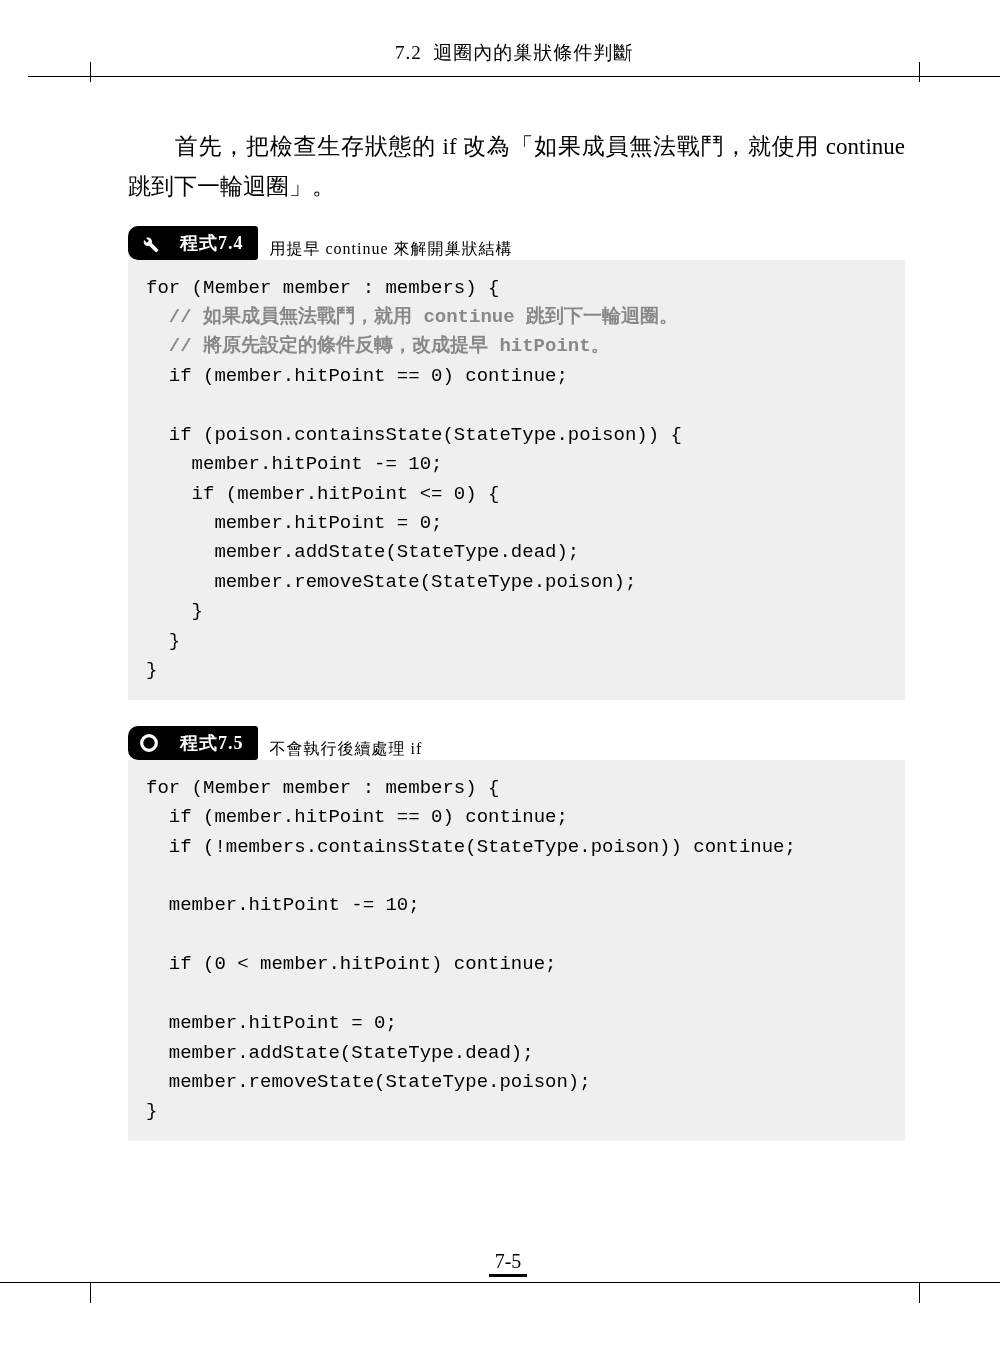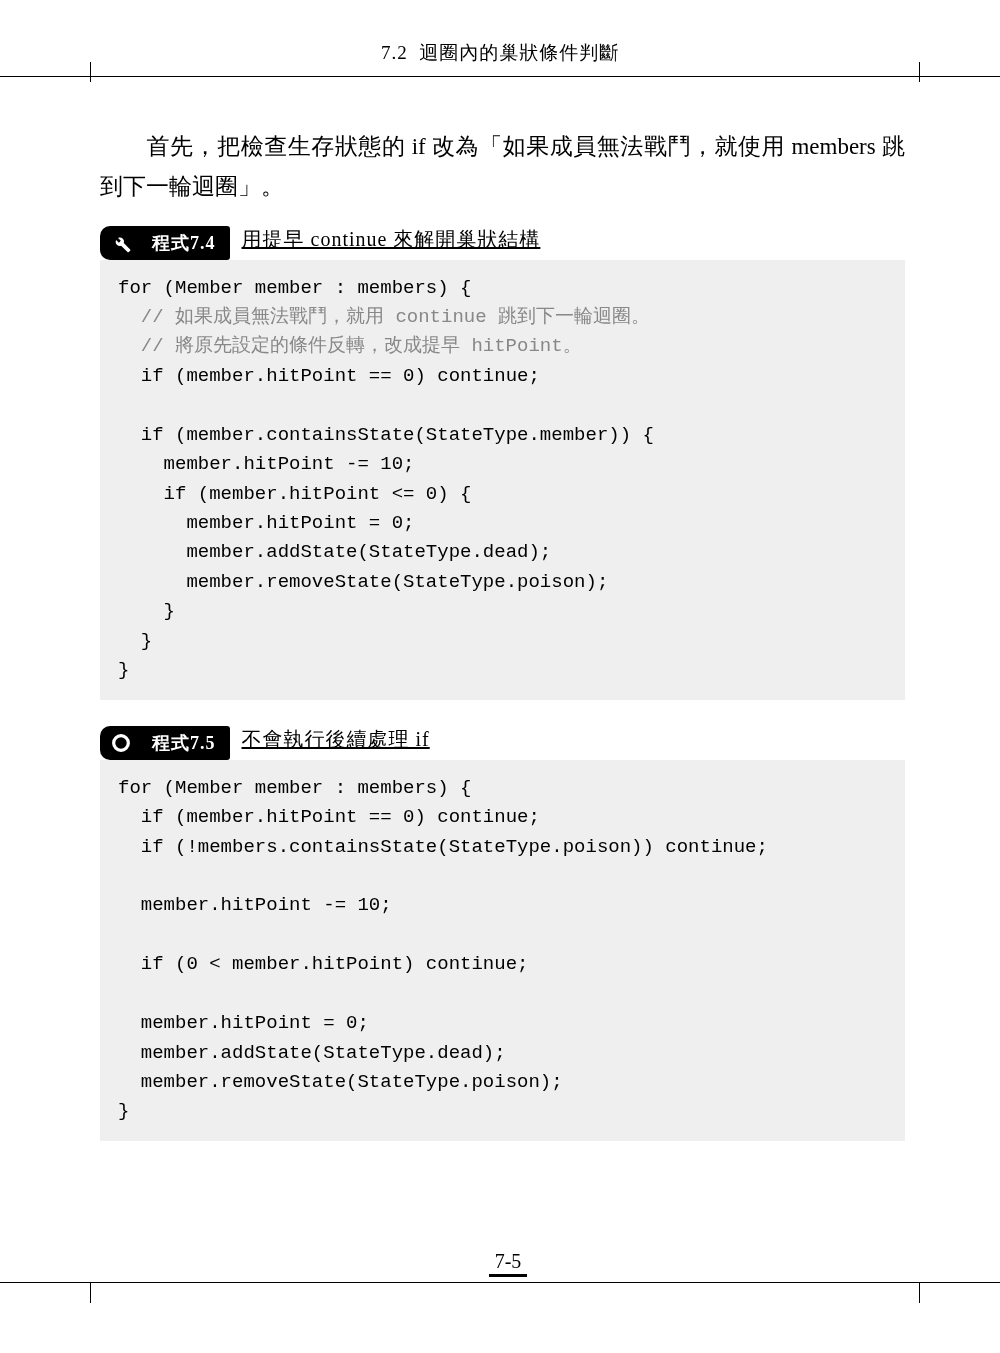--- a/index.html
+++ b/index.html
@@ -7,20 +7,21 @@
     padding: 0;
     font-family: "PingFang TC", "Microsoft JhengHei", serif;
     background: #fff;
     width: 1000px;
   }
   .page {
     width: 1000px;
     height: 1353px;
     position: relative;
     box-sizing: border-box;
+    padding-left: 28px;
   }
   .header {
     text-align: center;
     padding-top: 40px;
     font-size: 19px;
     letter-spacing: 1px;
   }
   .header-line {
     border-bottom: 1.5px solid #000;
     margin-top: 10px;
@@ -68,24 +69,23 @@
     padding: 50px 95px 0 100px;
   }
   .para {
     font-size: 23px;
     line-height: 1.75;
     text-align: justify;
     margin-bottom: 18px;
   }
   .code-title-bar {
     display: flex;
-    align-items: flex-start;
+    align-items: flex-end;
     margin-top: 6px;
     margin-bottom: 0;
-    text-decoration: underline;
   }
   .icon-badge {
     width: 42px;
     height: 34px;
     background: #000;
     border-radius: 10px 0 0 10px;
     display: flex;
     align-items: center;
     justify-content: center;
     color: #fff;
@@ -95,36 +95,37 @@
   .title-pill {
     background: #000;
     color: #fff;
     font-size: 18px;
     font-weight: bold;
     padding: 5px 14px 5px 12px;
     border-radius: 0 3px 3px 0;
     letter-spacing: 1px;
   }
   .title-text {
-    font-size: 20px;
+    font-size: 16px;
     margin-left: 12px;
     letter-spacing: 1px;
   }
   .code-block {
     background: #efefef;
     padding: 14px 18px 14px 18px;
     font-family: "Courier New", monospace;
     font-size: 19px;
     line-height: 1.55;
     white-space: pre;
     margin-bottom: 26px;
     overflow: hidden;
   }
   .comment {
     color: #888;
+    font-weight: bold;
   }
   .page-number {
     position: absolute;
     bottom: 80px;
     left: 0;
     right: 0;
     text-align: center;
     font-size: 20px;
   }
   .page-number span {
@@ -140,38 +141,38 @@
   <div class="header">
     <span>7.2</span>&nbsp;&nbsp;<span>迴圈內的巢狀條件判斷</span>
   </div>
   <div class="header-line"></div>
   <div class="crop-mark-top-left"></div>
   <div class="crop-mark-top-right"></div>
 
   <div class="content">
 
     <div class="para">
-      <span style="display:inline-block;width:2em;"></span><span>首先，把檢查生存狀態的 if 改為「如果成員無法戰鬥，就使用 members 跳到下一輪迴圈」。</span>
+      <span style="display:inline-block;width:2em;"></span><span>首先，把檢查生存狀態的 if 改為「如果成員無法戰鬥，就使用 continue 跳到下一輪迴圈」。</span>
     </div>
 
     <div class="code-title-bar">
       <div class="icon-badge">
         <svg viewBox="0 0 24 24">
             <path d="M22 19l-7-7c.6-1.5.3-3.3-1-4.6-1.4-1.4-3.5-1.7-5.2-.8l3 3-2.1 2.1-3-3c-.9 1.7-.6 3.8.8 5.2 1.3 1.3 3.1 1.6 4.6 1l7 7c.4.4 1 .4 1.4 0l1.5-1.5c.4-.4.4-1 0-1.4z"></path>
           </svg>
       </div>
       <div class="title-pill">程式7.4</div>
       <div class="title-text">用提早 continue 來解開巢狀結構</div>
     </div>
     <div class="code-block"><span>for (Member member : members) {</span>
 <span class="comment">  // 如果成員無法戰鬥，就用 continue 跳到下一輪迴圈。</span>
 <span class="comment">  // 將原先設定的條件反轉，改成提早 hitPoint。</span>
 <span>  if (member.hitPoint == 0) continue;</span>
 <span></span>
-<span>  if (member.containsState(StateType.member)) {</span>
+<span>  if (poison.containsState(StateType.poison)) {</span>
 <span>    member.hitPoint -= 10;</span>
 <span>    if (member.hitPoint &lt;= 0) {</span>
 <span>      member.hitPoint = 0;</span>
 <span>      member.addState(StateType.dead);</span>
 <span>      member.removeState(StateType.poison);</span>
 <span>    }</span>
 <span>  }</span>
 <span>}</span></div>
 
 

